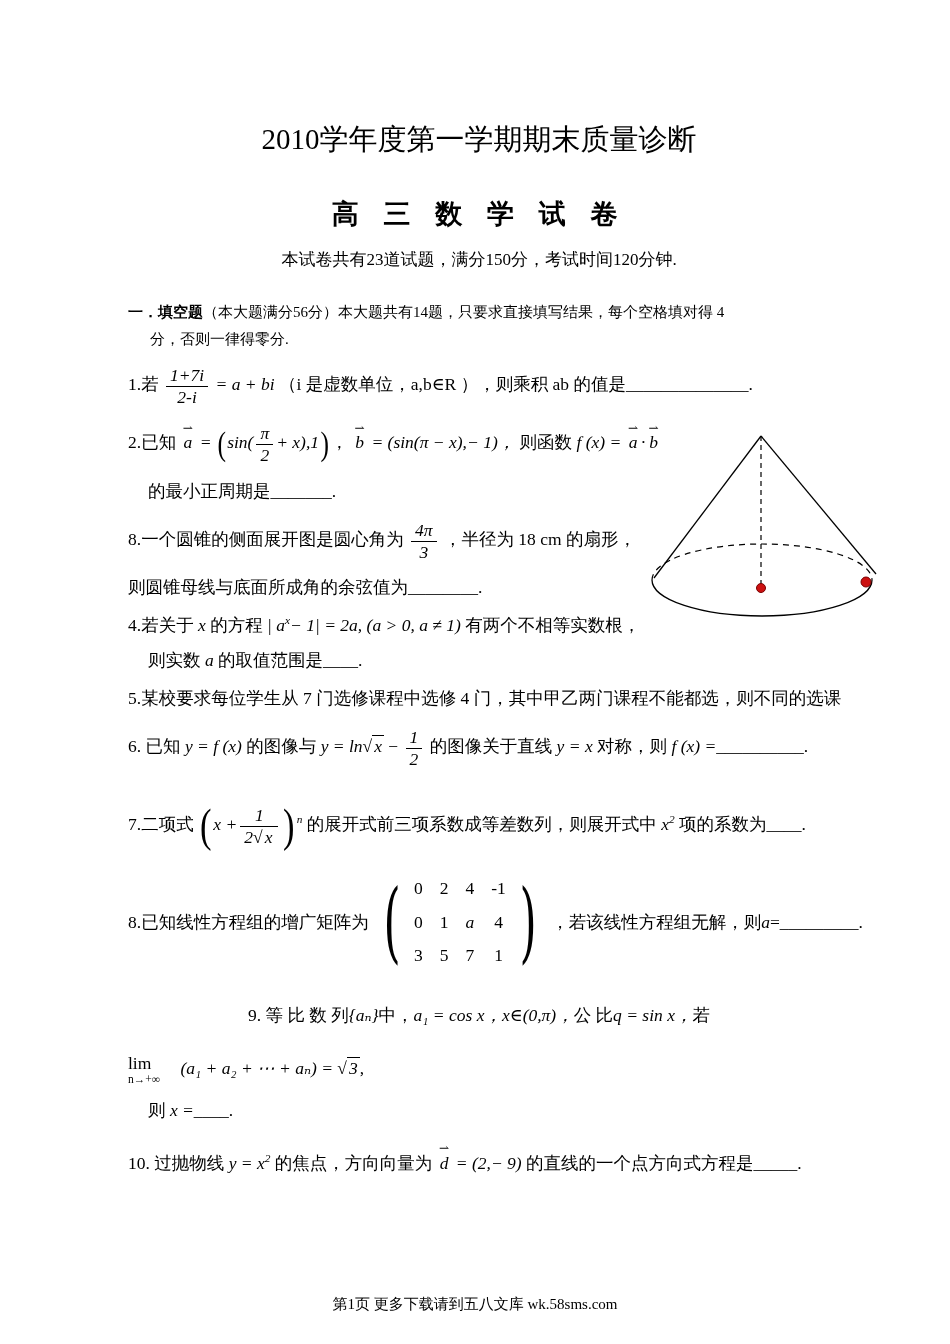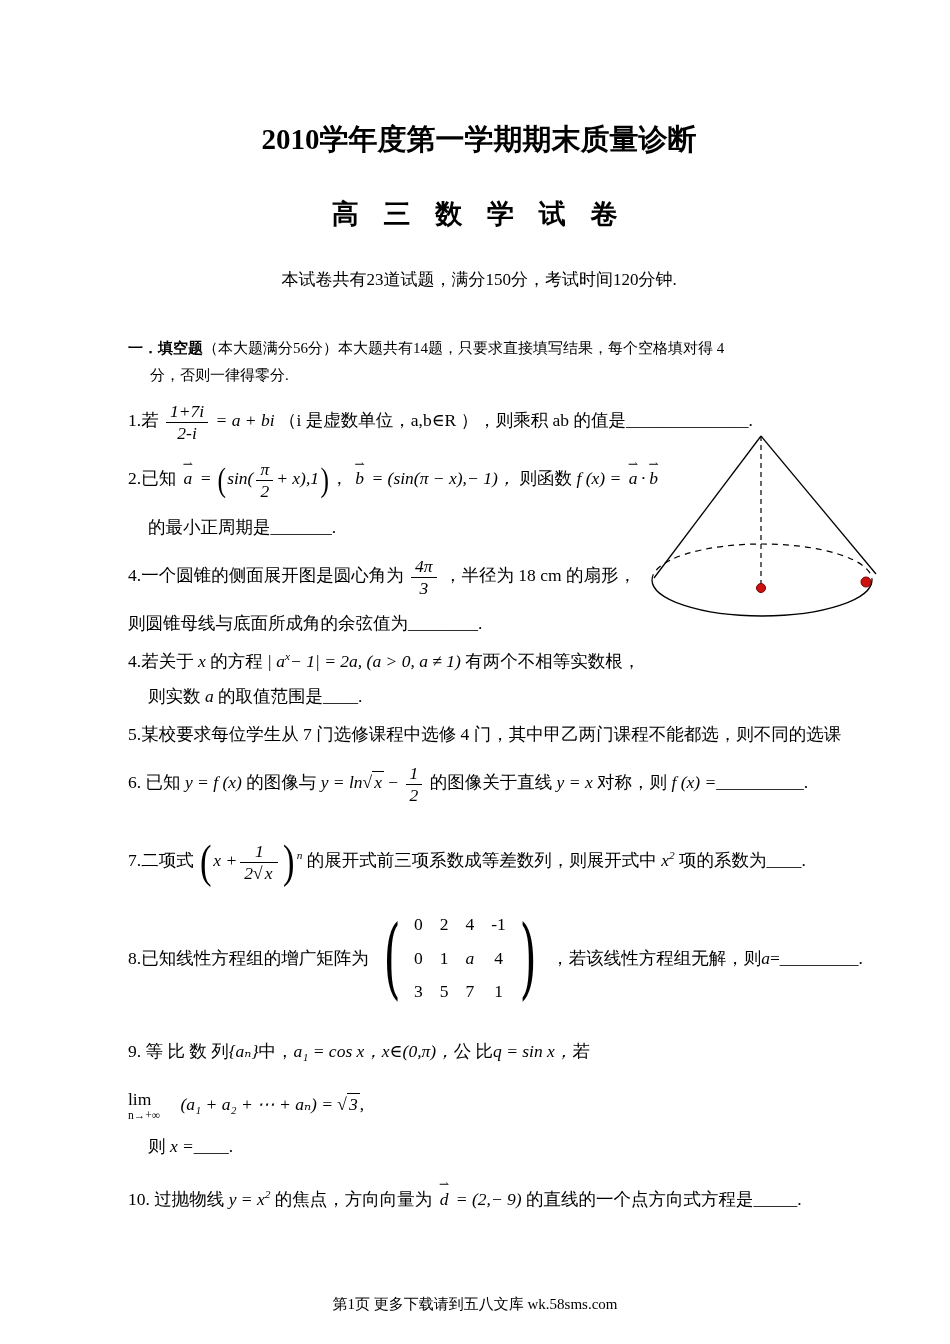--- a/index.html
+++ b/index.html
@@ -2,23 +2,23 @@
 <html><head>
 <meta charset="utf-8">
 <style>
   * { margin:0; padding:0; box-sizing:border-box; }
   html,body { background:#ffffff; }
   .page {
     position:relative; width:950px; height:1344px; background:#fff; color:#000;
     font-family:"Liberation Serif","DejaVu Serif",serif; overflow:hidden;
   }
   .content { padding:120px 120px 0 128px; }
-  .title { text-align:center; font-size:29px; font-weight:bold; margin-bottom:36px; }
-  .subtitle { text-align:center; font-size:27px; font-weight:bold; letter-spacing:9px; margin-bottom:36px; }
-  .intro { text-align:center; font-size:17px; margin-bottom:44px; }
+  .title { text-align:center; font-size:29px; font-weight:normal; margin-bottom:36px; }
+  .subtitle { text-align:center; font-size:27px; font-weight:bold; letter-spacing:9px; margin-bottom:16px; }
+  .intro { text-align:center; font-size:17px; margin-bottom:28px; }
   .section-head { font-size:15px; line-height:27px; }
   .sh2 { padding-left:22px; margin-bottom:2px; }
   .q { font-size:17.5px; line-height:1.5; white-space:nowrap; }
   .line2 { padding-left:20px; }
   .mt1 { margin-top:12px; } .mt2 { margin-top:16px; } .mt3 { margin-top:26px; }
   .mt4 { margin-top:34px; } .mt5 { margin-top:8px; }
   .math { font-style:italic; }
   .frac { display:inline-block; vertical-align:middle; text-align:center; font-style:italic; line-height:1.15; margin:0 3px; }
   .frac .num { display:block; border-bottom:1px solid #000; padding:0 4px 1px; }
   .frac .den { display:block; padding:0 4px; }
@@ -30,21 +30,21 @@
   sup { font-size:0.65em; font-style:italic; }
   .sqrt { display:inline-block; white-space:nowrap; font-style:italic; }
   .sqrt .rad { border-top:1px solid #000; padding:0 2px; }
   .mat { display:inline-flex; align-items:center; vertical-align:middle; margin:0 6px; }
   .mat .grid { display:grid; grid-template-columns:repeat(4,auto); column-gap:17px; row-gap:7px; text-align:center; padding:0 5px; font-style:normal; }
   .mat .bpm { font-size:88px; line-height:0.95; transform:scaleX(0.5); font-family:"DejaVu Serif",serif; font-weight:300; }
   .it { font-style:italic; }
   .lim { display:inline-block; text-align:left; vertical-align:middle; margin-right:16px; }
   .lim .w { display:block; line-height:1.05; }
   .lim .s { display:block; font-size:0.66em; line-height:1.1; }
-  .jline { display:flex; justify-content:flex-start; }
+  .jline { display:flex; justify-content:center; }
   .q8line { display:flex; align-items:center; }
   .figure { position:absolute; left:648px; top:428px; width:245px; height:205px; }
   .footer { position:absolute; left:0; right:0; bottom:30px; text-align:center; font-size:15px; }
 </style>
 </head>
 <body>
 
 <div class="page">
 
   <div class="figure">
@@ -81,21 +81,21 @@
       <span class="math">=</span>
       <span class="bp md">(</span><span class="math">sin(</span><span class="frac"><span class="num">π</span><span class="den">2</span></span><span class="math">+ x),1</span><span class="bp md">)</span><span>，</span>
       <span class="vec"><span class="arr">⇀</span><span>b</span></span>
       <span class="math">= (sin(π − x),− 1)，</span>
       <span>则函数</span>
       <span class="math">f (x) = </span><span class="vec"><span class="arr">⇀</span><span>a</span></span><span>·</span><span class="vec"><span class="arr">⇀</span><span>b</span></span>
     </div>
     <div class="q line2 mt1"><span>的最小正周期是_______.</span></div>
 
     <div class="q mt2">
-      <span>4.一个圆锥的侧面展开图是圆心角为</span>
+      <span>8.一个圆锥的侧面展开图是圆心角为</span>
       <span class="frac"><span class="num">4π</span><span class="den">3</span></span>
       <span>，半径为 18 cm 的扇形，</span>
     </div>
     <div class="q mt1"><span>则圆锥母线与底面所成角的余弦值为________.</span></div>
 
     <div class="q mt1">
       <span>4.若关于</span>
       <span class="math">x</span>
       <span>的方程</span>
       <span class="math">| a</span><sup>x</sup><span class="math">− 1| = 2a, (a &gt; 0, a ≠ 1)</span>

